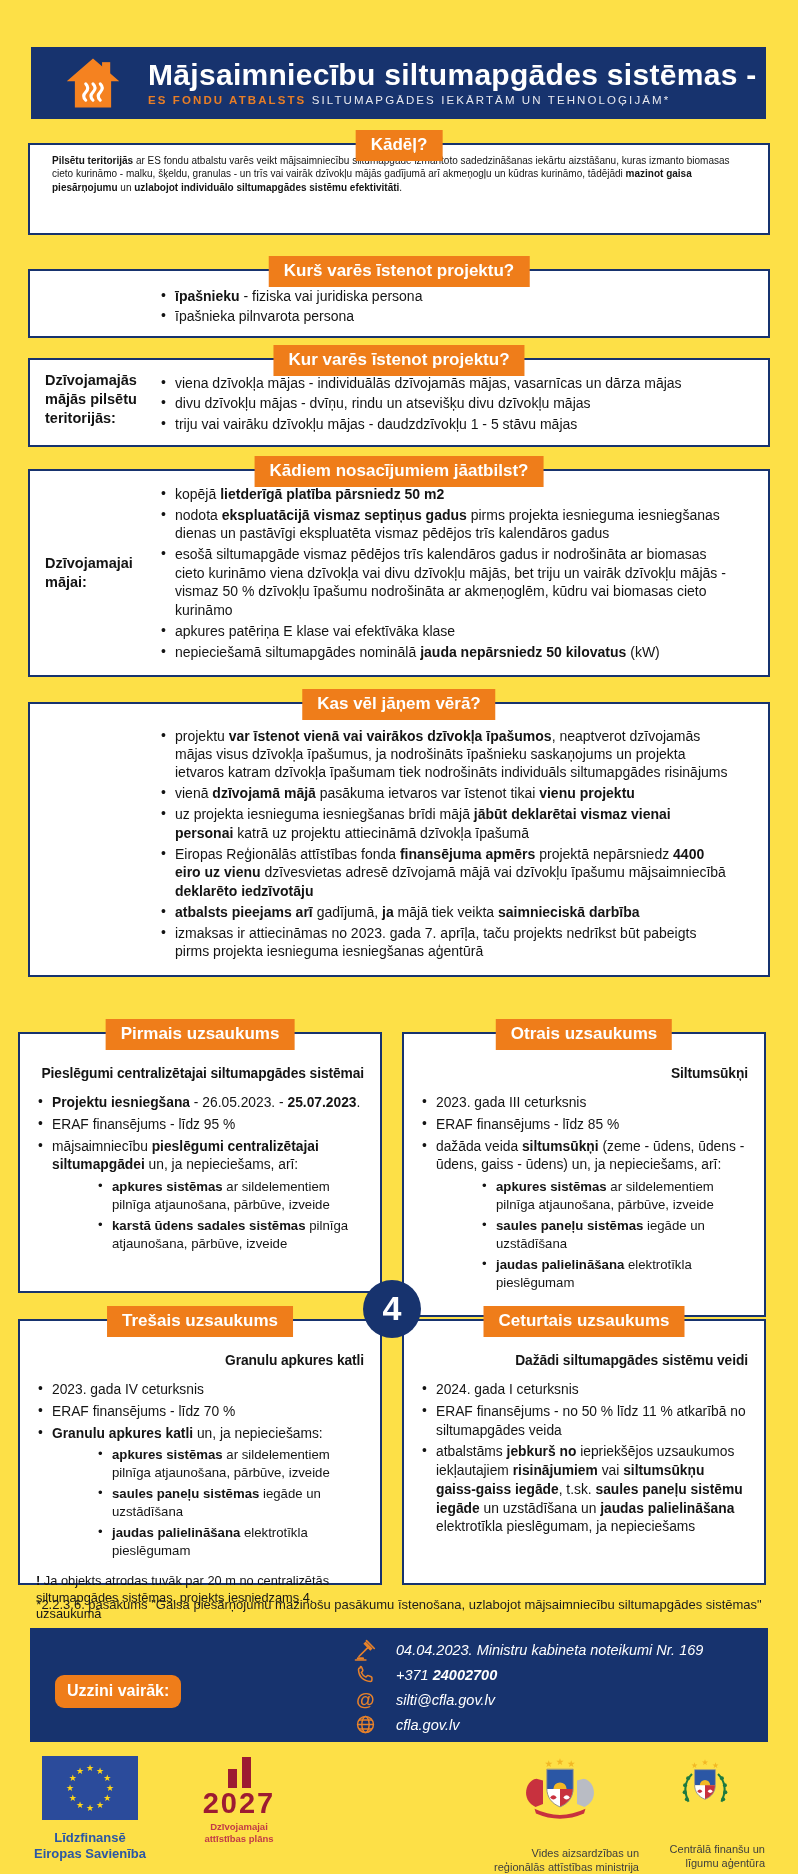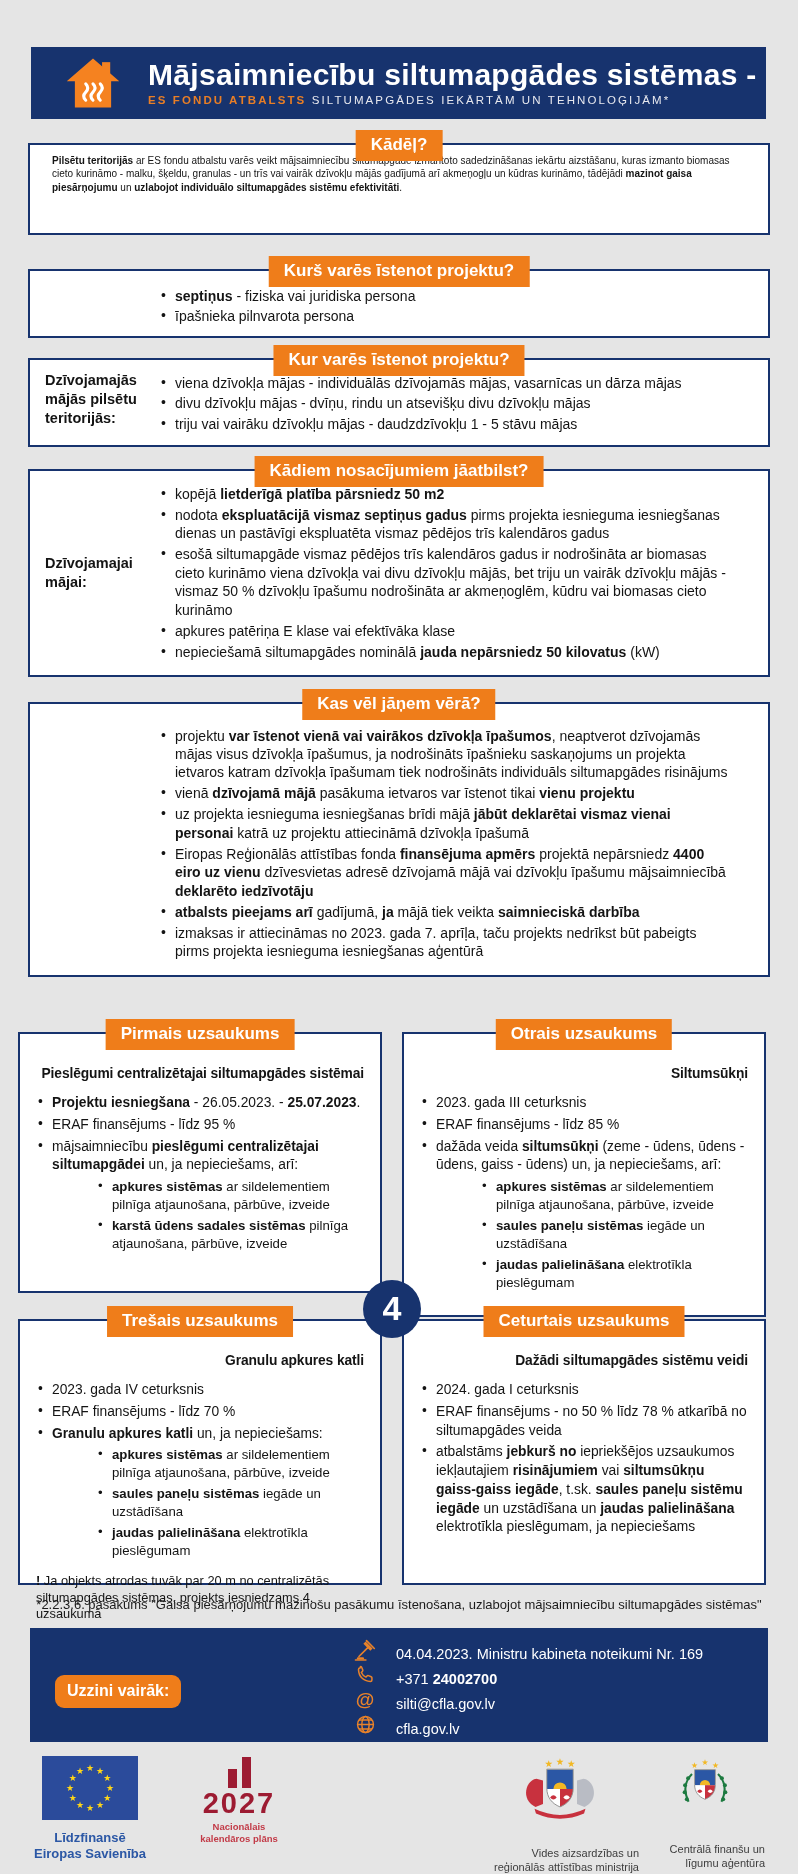--- a/index.html
+++ b/index.html
@@ -1,18 +1,18 @@
 <!DOCTYPE html>
 <html lang="lv"><head>
 <meta charset="utf-8">
 <style>
   * { margin:0; padding:0; box-sizing:border-box; }
   html,body { background:#fff; }
   body { font-family:"Liberation Sans", sans-serif; color:#141414; }
-  .page { position:relative; width:798px; height:1874px; margin:0 auto; background:#e5e5e5; overflow:hidden; }
+  .page { position:relative; width:798px; height:1874px; margin:0 auto; background:#fde047; overflow:hidden; }
   .b { font-weight:700; }
 
   
   .header { position:absolute; left:31px; right:32px; top:47px; height:72px;
             background:#17336e; display:flex; align-items:center; padding-left:33px; }
   .house-wrap { width:58px; height:58px; flex:none; margin-right:26px; }
   .h-title { color:#fff; font-size:30px; font-weight:700; letter-spacing:.3px; line-height:1.02; white-space:nowrap; }
   .h-sub { margin-top:4px; font-size:11.5px; letter-spacing:2.1px; color:#e8e9ef; white-space:nowrap; }
   .h-sub .accent { color:#e87e26; font-weight:700; }
 
@@ -58,21 +58,21 @@
               font-size:34px; font-weight:700; z-index:3; }
 
   .footnote { position:absolute; top:1597px; left:0; width:798px; text-align:center;
               font-size:13px; color:#1b1b1b; }
 
   
   .footer { position:absolute; left:30px; right:30px; top:1628px; height:114px; background:#17336e; }
   .learn-badge { position:absolute; left:25px; top:47px; background:#ef7d1a; color:#fff;
                  font-weight:700; font-size:16px; padding:7px 12px 8px; border-radius:9px; }
   .f-rows { position:absolute; left:320px; top:9px; }
-  .f-row { display:flex; align-items:flex-end; height:25px; color:#fff; font-size:14.5px; }
+  .f-row { display:flex; align-items:center; height:25px; color:#fff; font-size:14.5px;font-style:italic; }
   .f-ico { width:30px; height:25px; flex:none; margin-right:16px; display:flex; align-items:center; justify-content:center; }
   .at-glyph { color:#e8822a; font-size:19px; font-weight:700; line-height:1; }
 
   
   .logos { position:absolute; top:1756px; left:0; width:798px; padding:0 33px; display:flex; align-items:flex-start; }
   .logo-eu { width:114px; text-align:center; }
   .logo-eu-label { margin-top:6px; color:#2b57a5; font-weight:700; font-size:13px; line-height:1.25; }
   .logo-nap { width:96px; margin-left:44px; text-align:center; }
   .nap-bars { display:flex; justify-content:center; align-items:flex-end; gap:5px; height:32px; }
   .nap-bars i { display:block; width:9px; background:#9d1b32; }
@@ -110,21 +110,21 @@
   </div>
 
   <div class="box sec-why">
     <div class="badge">Kādēļ?</div>
     <p><span class="b">Pilsētu teritorijās</span><span> ar ES fondu atbalstu varēs veikt mājsaimniecību siltumapgādē izmantoto sadedzināšanas iekārtu aizstāšanu, kuras izmanto biomasas cieto kurināmo  - malku, šķeldu, granulas - un trīs vai vairāk dzīvokļu mājās gadījumā arī akmeņogļu un kūdras kurināmo, tādējādi </span><span class="b">mazinot gaisa piesārņojumu</span><span> un </span><span class="b">uzlabojot individuālo siltumapgādes sistēmu efektivitāti</span><span>.</span></p>
   </div>
 
   <div class="box sec-who">
     <div class="badge">Kurš varēs īstenot projektu?</div>
     <ul class="bul">
-        <li><span class="b">septiņus</span><span> - fiziska vai juridiska persona</span></li>
+        <li><span class="b">īpašnieku</span><span> - fiziska vai juridiska persona</span></li>
         <li><span>īpašnieka pilnvarota persona</span></li>
       </ul>
   </div>
 
   <div class="box sec-where">
     <div class="badge">Kur varēs īstenot projektu?</div>
     <div class="side-label">Dzīvojamajās mājās pilsētu teritorijās:</div>
     <ul class="bul">
         <li><span>viena dzīvokļa mājas - individuālās dzīvojamās mājas, vasarnīcas un dārza mājas</span></li>
         <li><span>divu dzīvokļu mājas - dvīņu, rindu un atsevišķu divu dzīvokļu mājas</span></li>
@@ -191,21 +191,21 @@
           <li class="lvl2"><span class="b">saules paneļu sistēmas</span><span> iegāde un uzstādīšana</span></li>
           <li class="lvl2"><span class="b">jaudas palielināšana</span><span> elektrotīkla pieslēgumam</span></li>
         </ul>
       <div class="cbox-note"><span class="b">!</span><span> Ja objekts atrodas tuvāk par 20 m no centralizētās siltumapgādes sistēmas, projekts iesniedzams 4. uzsaukumā</span></div>
     </div>
     <div class="cbox">
       <div class="badge">Ceturtais uzsaukums</div>
       <div class="cbox-title">Dažādi siltumapgādes sistēmu veidi</div>
       <ul class="cbul">
           <li><span>2024. gada I ceturksnis</span></li>
-          <li><span>ERAF finansējums - no 50 % līdz 78 % atkarībā no siltumapgādes veida</span></li>
+          <li><span>ERAF finansējums - no 50 % līdz 11 % atkarībā no siltumapgādes veida</span></li>
           <li><span>atbalstāms </span><span class="b">jebkurš no</span><span> iepriekšējos uzsaukumos iekļautajiem </span><span class="b">risinājumiem</span><span> vai </span><span class="b">siltumsūkņu gaiss-gaiss iegāde</span><span>, t.sk. </span><span class="b">saules paneļu sistēmu iegāde</span><span> un uzstādīšana un </span><span class="b">jaudas palielināšana</span><span> elektrotīkla pieslēgumam, ja nepieciešams</span></li>
         </ul>
     </div>
     <div class="circle-4">4</div>
   </div>
 
   <div class="footnote">*2.2.3.6. pasākums "Gaisa piesārņojumu mazinošu pasākumu īstenošana, uzlabojot mājsaimniecību siltumapgādes sistēmas"</div>
 
   <div class="footer">
     <div class="learn-badge">Uzzini vairāk:</div>
@@ -273,21 +273,21 @@
         </g>
       </svg>
       <div class="logo-eu-label">Līdzfinansē Eiropas Savienība</div>
     </div>
     <div class="logo-nap">
       <div class="nap-bars">
           <i class="nap-bar-l"></i>
           <i class="nap-bar-r"></i>
         </div>
       <div class="nap-year">2027</div>
-      <div class="nap-label">Nacionālais kalendāros plāns</div>
+      <div class="nap-label">Dzīvojamajai attīstības plāns</div>
     </div>
     <div class="logo-varam">
       <svg viewBox="0 0 110 70" width="104" height="66" aria-hidden="true">
         <g fill="#f2b824" font-size="10" text-anchor="middle" font-family="DejaVu Sans">
           <text x="43" y="12">★</text>
             <text x="55" y="9">★</text>
             <text x="67" y="12">★</text>
         </g>
         <path d="M30 24c-7 1-11 8-11 15 0 7 4 12 10 15l8-3V26z" fill="#c8313e"></path>
         <path d="M80 24c7 1 11 8 11 15 0 7-4 12-10 15l-8-3V26z" fill="#b9bcc4"></path>

